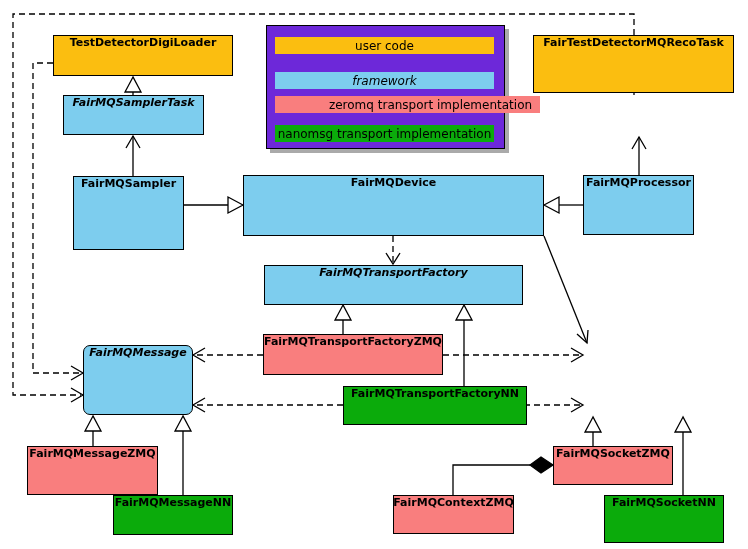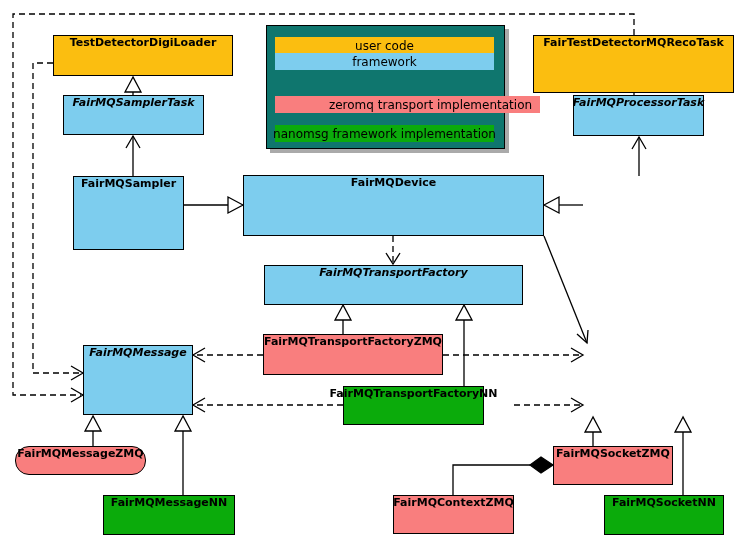--- a/index.html
+++ b/index.html
@@ -24,42 +24,42 @@
   
   #n-digi-loader{left:53px;top:35px;width:180px;height:41px;}
   #n-reco-task{left:533px;top:35px;width:201px;height:58px;}
   #n-sampler-task{left:63px;top:95px;width:141px;height:40px;}
   #n-processor-task{left:573px;top:95px;width:131px;height:41px;}
   #n-sampler{left:73px;top:176px;width:111px;height:74px;}
   #n-device{left:243px;top:175px;width:301px;height:61px;}
   #n-processor{left:583px;top:175px;width:111px;height:60px;}
   #n-transport-factory{left:264px;top:265px;width:259px;height:40px;}
   #n-transport-factory-zmq{left:263px;top:334px;width:180px;height:41px;}
-  #n-transport-factory-nn{left:343px;top:386px;width:141px;height:39px;}
-  #n-message{left:83px;top:345px;width:110px;height:70px;}
+  #n-transport-factory-nn{left:343px;top:386px;width:184px;height:39px;}
+  #n-message{left:83px;top:345px;width:110px;height:70px;border-radius:7px;}
   #n-socket{left:583px;top:344px;width:112px;height:72px;}
-  #n-message-zmq{left:15px;top:446px;width:131px;height:29px;border-radius:14px;}
-  #n-message-nn{left:103px;top:495px;width:132px;height:40px;}
+  #n-message-zmq{left:27px;top:446px;width:131px;height:49px;}
+  #n-message-nn{left:113px;top:495px;width:120px;height:40px;}
   #n-socket-zmq{left:553px;top:446px;width:120px;height:39px;}
-  #n-socket-nn{left:604px;top:495px;width:120px;height:40px;}
+  #n-socket-nn{left:604px;top:495px;width:120px;height:48px;}
   #n-context-zmq{left:393px;top:495px;width:121px;height:39px;}
 
   
   #legend{
     position:absolute;left:266px;top:25px;width:239px;height:124px;
-    background:#0f766e;border:1.4px solid #000;box-sizing:border-box;z-index:3;
+    background:#6d28d9;border:1.4px solid #000;box-sizing:border-box;z-index:3;
     box-shadow:4px 4px 0 #aaaaaa;
   }
   .legend-row{
     position:absolute;left:8px;width:219px;height:17px;
     display:flex;align-items:center;justify-content:center;
   }
   .legend-label{font-size:12px;color:#000;white-space:nowrap;}
   #legend-row-0{top:11px;}
-  #legend-row-1{top:27px;}
+  #legend-row-1{top:46px;font-style:italic;}
   #legend-row-2{top:70px;}
   #legend-row-3{top:99px;}
 </style>
 </head>
 <body>
 
 <div id="canvas">
 
   <svg id="edges" viewBox="0 0 748 549" xmlns="http://www.w3.org/2000/svg" fill="none" stroke="#000" stroke-width="1.3">
 
@@ -173,42 +173,42 @@
     <div class="legend-row" id="legend-row-0" style="background-color: rgb(251, 190, 16);">
       <span class="legend-label">user code</span>
     </div>
     <div class="legend-row" id="legend-row-1" style="background-color: rgb(125, 205, 238);">
       <span class="legend-label">framework</span>
     </div>
     <div class="legend-row" id="legend-row-2" style="background-color: rgb(249, 126, 126); padding-left: 46px;">
       <span class="legend-label">zeromq transport implementation</span>
     </div>
     <div class="legend-row" id="legend-row-3" style="background-color: rgb(11, 171, 11);">
-      <span class="legend-label">nanomsg framework implementation</span>
+      <span class="legend-label">nanomsg transport implementation</span>
     </div>
   </div>
 
   <div class="node cat-user" id="n-digi-loader">
     <span class="node-label">TestDetectorDigiLoader</span>
   </div>
   <div class="node cat-user" id="n-reco-task">
     <span class="node-label">FairTestDetectorMQRecoTask</span>
   </div>
   <div class="node cat-framework abstract" id="n-sampler-task">
     <span class="node-label">FairMQSamplerTask</span>
   </div>
-  <div class="node cat-framework abstract" id="n-processor-task">
-    <span class="node-label">FairMQProcessorTask</span>
-  </div>
   <div class="node cat-framework" id="n-sampler">
     <span class="node-label">FairMQSampler</span>
   </div>
   <div class="node cat-framework" id="n-device">
     <span class="node-label">FairMQDevice</span>
   </div>
+  <div class="node cat-framework" id="n-processor">
+    <span class="node-label">FairMQProcessor</span>
+  </div>
   <div class="node cat-framework abstract" id="n-transport-factory">
     <span class="node-label">FairMQTransportFactory</span>
   </div>
   <div class="node cat-zeromq" id="n-transport-factory-zmq">
     <span class="node-label">FairMQTransportFactoryZMQ</span>
   </div>
   <div class="node cat-nanomsg" id="n-transport-factory-nn">
     <span class="node-label">FairMQTransportFactoryNN</span>
   </div>
   <div class="node cat-framework abstract" id="n-message">

